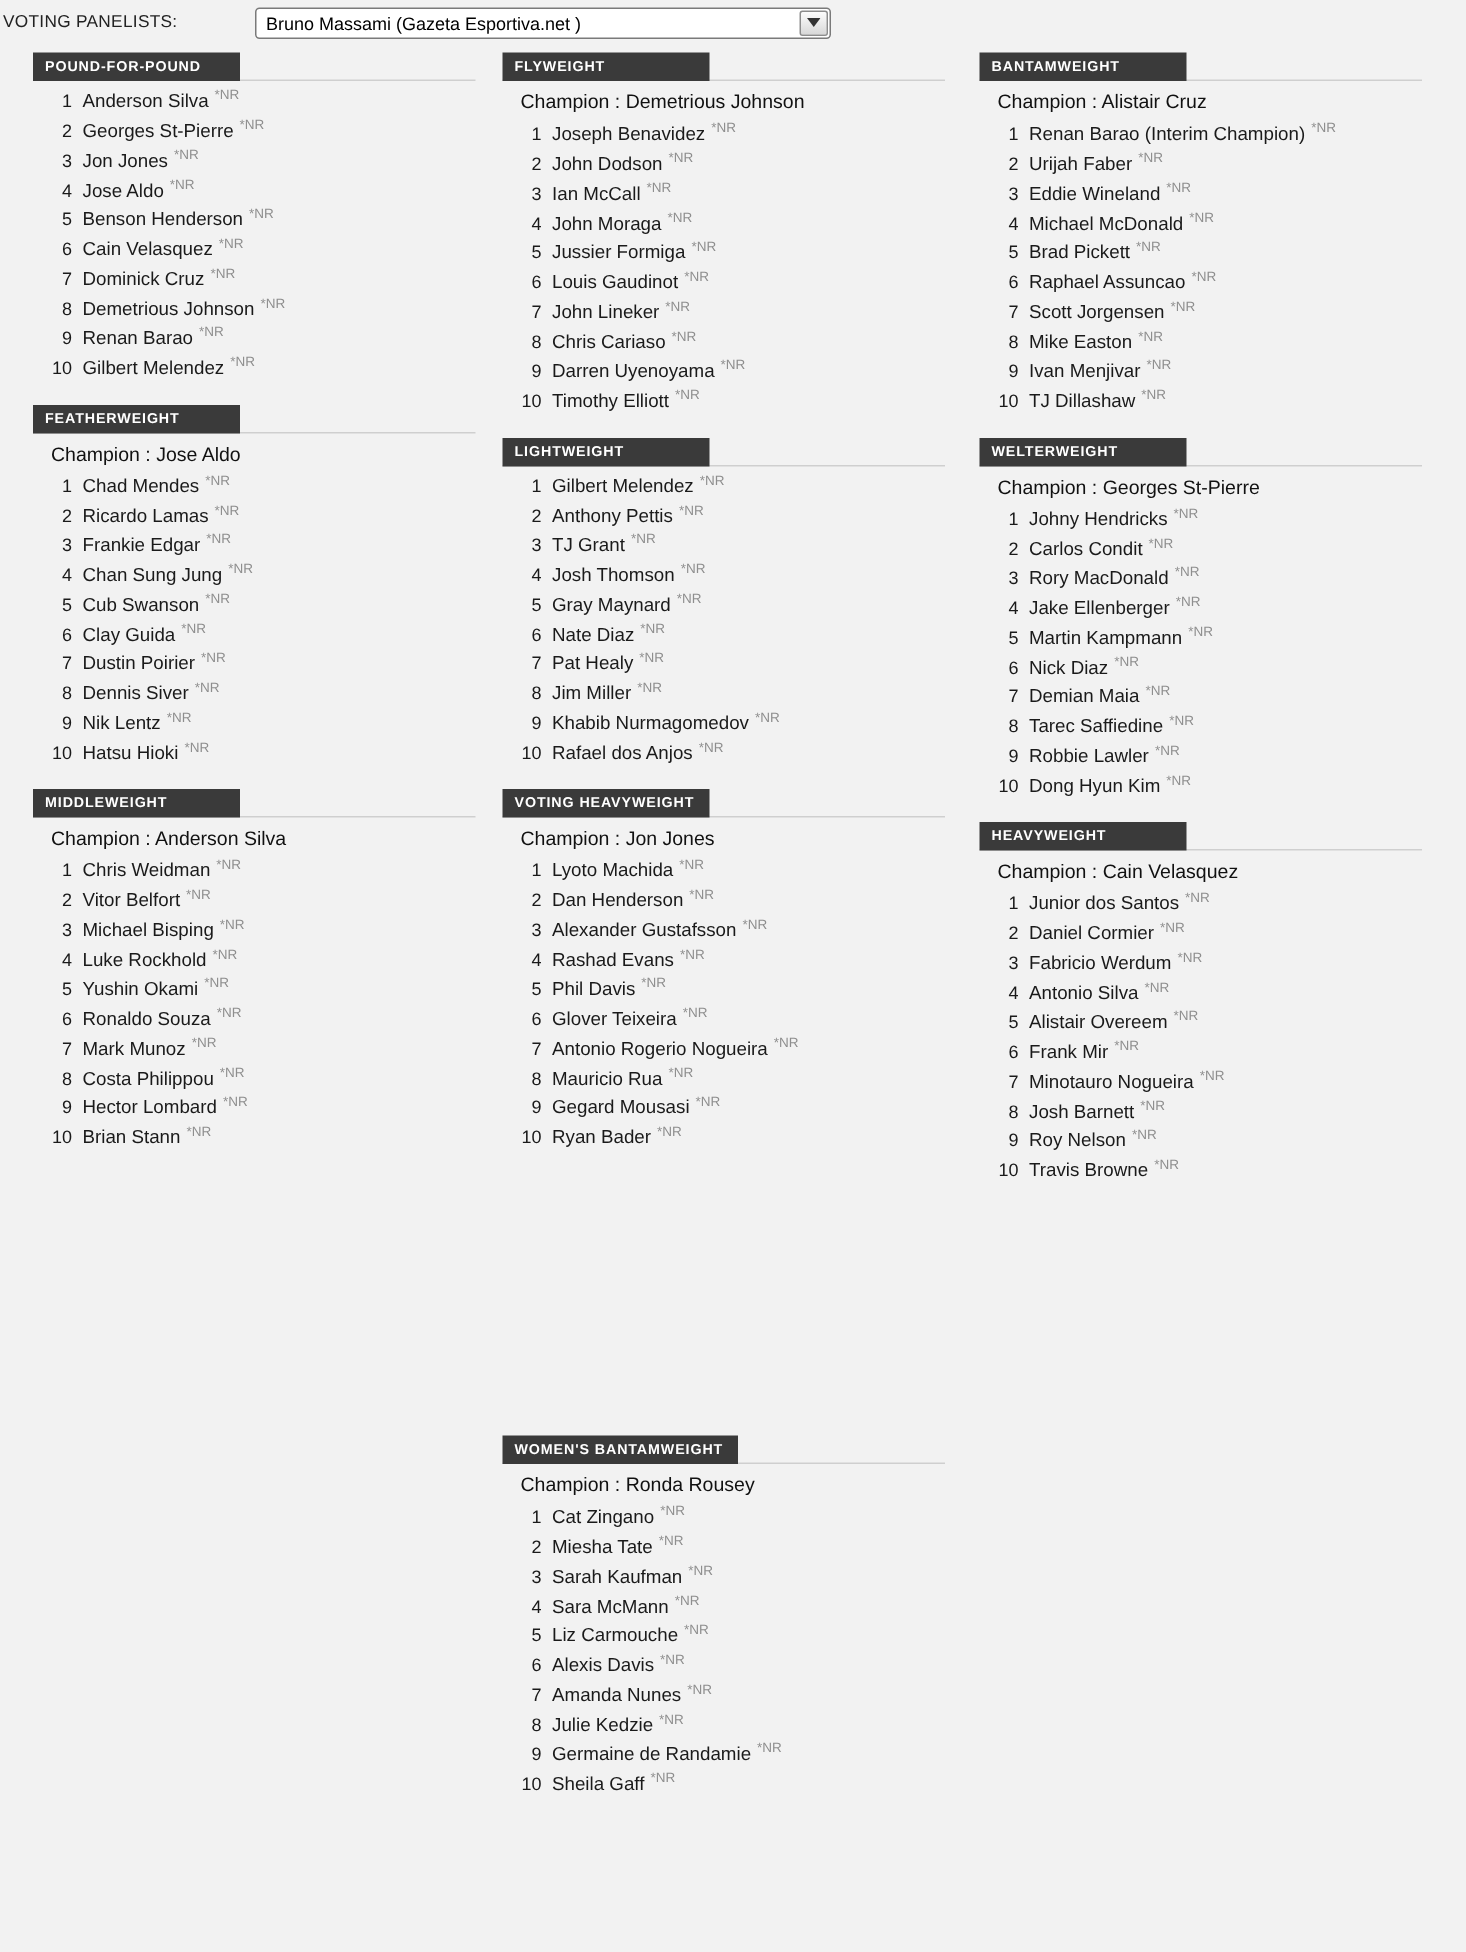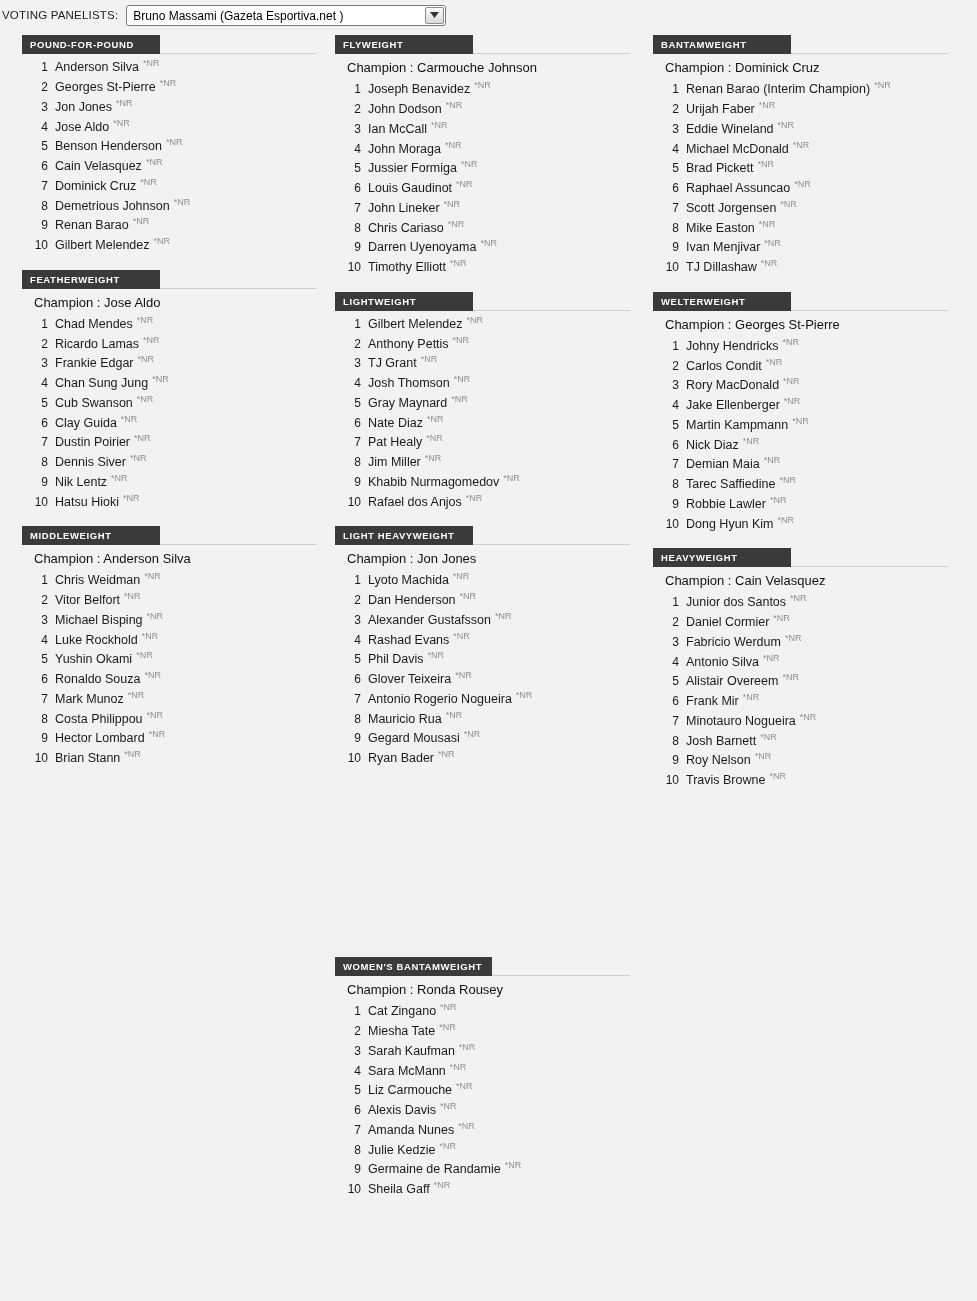--- a/index.html
+++ b/index.html
@@ -42,22 +42,23 @@
     appearance: none;
     font-family: "Liberation Sans", sans-serif;
     font-size: 12px;
     color: #000;
     background: #ffffff;
     border: 1px solid #7a7a7a;
     border-radius: 3px;
     padding: 2px 26px 2px 6px;
     height: 21px;
     line-height: 17px;
-    width: 320px;
+    width: 384px;
     box-sizing: border-box;
+    margin-left: 44px;
   }
   .select-arrow {
     position: absolute;
     right: 2px;
     top: 2px;
     width: 19px;
     height: 17px;
     background: linear-gradient(#fdfdfd, #d8d8d8);
     border: 1px solid #8d8d8d;
     border-radius: 2px;
@@ -306,21 +307,21 @@
               </li>
               <li>
                 <span class="rank">10</span>
                 <span class="fname">Brian Stann<span class="nr">*NR</span></span>
               </li>
             </ol>
           </div></div>
       </div>
     <div class="col col2">
         <div class="division" style="margin-bottom: 14px;"><div class="div-headline"></div><div class="div-header">FLYWEIGHT</div><div class="div-body">
-            <div class="champion">Champion : Carmouche Johnson</div>
+            <div class="champion">Champion : Demetrious Johnson</div>
             <ol class="fighters">
               <li>
                 <span class="rank">1</span>
                 <span class="fname">Joseph Benavidez<span class="nr">*NR</span></span>
               </li>
               <li>
                 <span class="rank">2</span>
                 <span class="fname">John Dodson<span class="nr">*NR</span></span>
               </li>
               <li>
@@ -394,21 +395,21 @@
               <li>
                 <span class="rank">9</span>
                 <span class="fname">Khabib Nurmagomedov<span class="nr">*NR</span></span>
               </li>
               <li>
                 <span class="rank">10</span>
                 <span class="fname">Rafael dos Anjos<span class="nr">*NR</span></span>
               </li>
             </ol>
           </div></div>
-        <div class="division" style="margin-bottom: 14px;"><div class="div-headline"></div><div class="div-header">LIGHT HEAVYWEIGHT</div><div class="div-body">
+        <div class="division" style="margin-bottom: 14px;"><div class="div-headline"></div><div class="div-header">VOTING HEAVYWEIGHT</div><div class="div-body">
             <div class="champion">Champion : Jon Jones</div>
             <ol class="fighters">
               <li>
                 <span class="rank">1</span>
                 <span class="fname">Lyoto Machida<span class="nr">*NR</span></span>
               </li>
               <li>
                 <span class="rank">2</span>
                 <span class="fname">Dan Henderson<span class="nr">*NR</span></span>
               </li>
@@ -442,21 +443,21 @@
               </li>
               <li>
                 <span class="rank">10</span>
                 <span class="fname">Ryan Bader<span class="nr">*NR</span></span>
               </li>
             </ol>
           </div></div>
       </div>
     <div class="col col3">
         <div class="division" style="margin-bottom: 14px;"><div class="div-headline"></div><div class="div-header">BANTAMWEIGHT</div><div class="div-body">
-            <div class="champion">Champion : Dominick Cruz</div>
+            <div class="champion">Champion : Alistair Cruz</div>
             <ol class="fighters">
               <li>
                 <span class="rank">1</span>
                 <span class="fname">Renan Barao (Interim Champion)<span class="nr">*NR</span></span>
               </li>
               <li>
                 <span class="rank">2</span>
                 <span class="fname">Urijah Faber<span class="nr">*NR</span></span>
               </li>
               <li>

